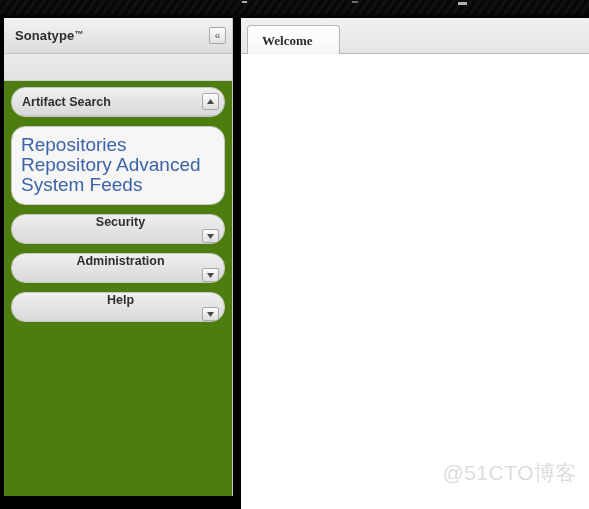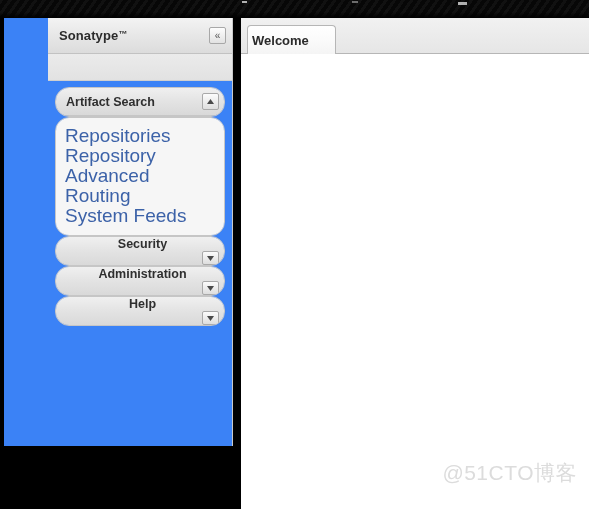--- a/index.html
+++ b/index.html
@@ -52,25 +52,24 @@
     position: absolute;
     left: 0; top: 18px;
     width: 241px;
     height: 491px;
     background: #000000;
     padding-left: 4px;
   }
   .sidebar {
     position: relative;
     width: 229px;
-    height: 428px;
-    background: #3b82f6;
+    height: 478px;
+    background: #4d7c0f;
     border-right: 1px solid #c9c9c9;
     overflow: hidden;
-    padding-left: 44px;
   }
   .sidebar-divider {
     position: absolute;
     left: 233px; top: 18px;
     width: 8px; height: 491px;
     background: #000000;
   }
 
   
   .brand-bar {
@@ -106,21 +105,21 @@
   .brand-strip {
     height: 27px;
     background: linear-gradient(to bottom, #ebebeb, #e2e2e2);
     border-bottom: 1px solid #cfcfcf;
   }
 
   
   .panels { padding: 6px 7px 0 7px; }
 
   .panel {
-    margin-bottom: 0;
+    margin-bottom: 9px;
     border: 1px solid #c6c6c6;
     border-radius: 14px;
     background: #fbfbfb;
     overflow: hidden;
   }
   .panel-header {
     height: 28px;
     display: flex;
     align-items: center;
     padding: 0 5px 0 10px;
@@ -199,28 +198,29 @@
     position: relative;
     height: 36px;
     background: linear-gradient(to bottom, #f1f1f1, #e6e6e6);
     border-bottom: 1px solid #b6b6b6;
     padding: 6px 0 0 6px;
   }
   .tab {
     display: inline-flex;
     align-items: center;
     height: 30px;
-    padding: 0 26px 0 4px;
+    padding: 0 26px 0 14px;
     background: linear-gradient(to bottom, #ffffff 0%, #fafafa 55%, #f4f4f4 100%);
     border: 1px solid #b6b6b6;
     border-bottom: none;
     border-radius: 4px 4px 0 0;
     position: relative;
     top: 1px;
     cursor: pointer;
+    font-family: Liberation Serif, serif;
   }
   .tab-label {
     font-size: 13px;
     font-weight: bold;
     color: #2b2b2b;
   }
   .tab-panel {
     position: absolute;
     left: 0; top: 36px;
     width: 348px;
@@ -273,21 +273,20 @@
                 </svg>
             </span>
           </div>
         </div>
 
         <div class="panel">
           <div class="panel-body">
             <ul class="link-list">
               <li><a>Repositories</a></li>
               <li><a>Repository Advanced</a></li>
-              <li><a>Routing</a></li>
               <li><a>System Feeds</a></li>
             </ul>
           </div>
         </div>
 
         <div class="panel collapsed">
           <div class="panel-header">
             <span class="panel-title">Security</span>
             <span class="arrow-btn">
               <svg width="9" height="7" viewBox="0 0 9 7">

